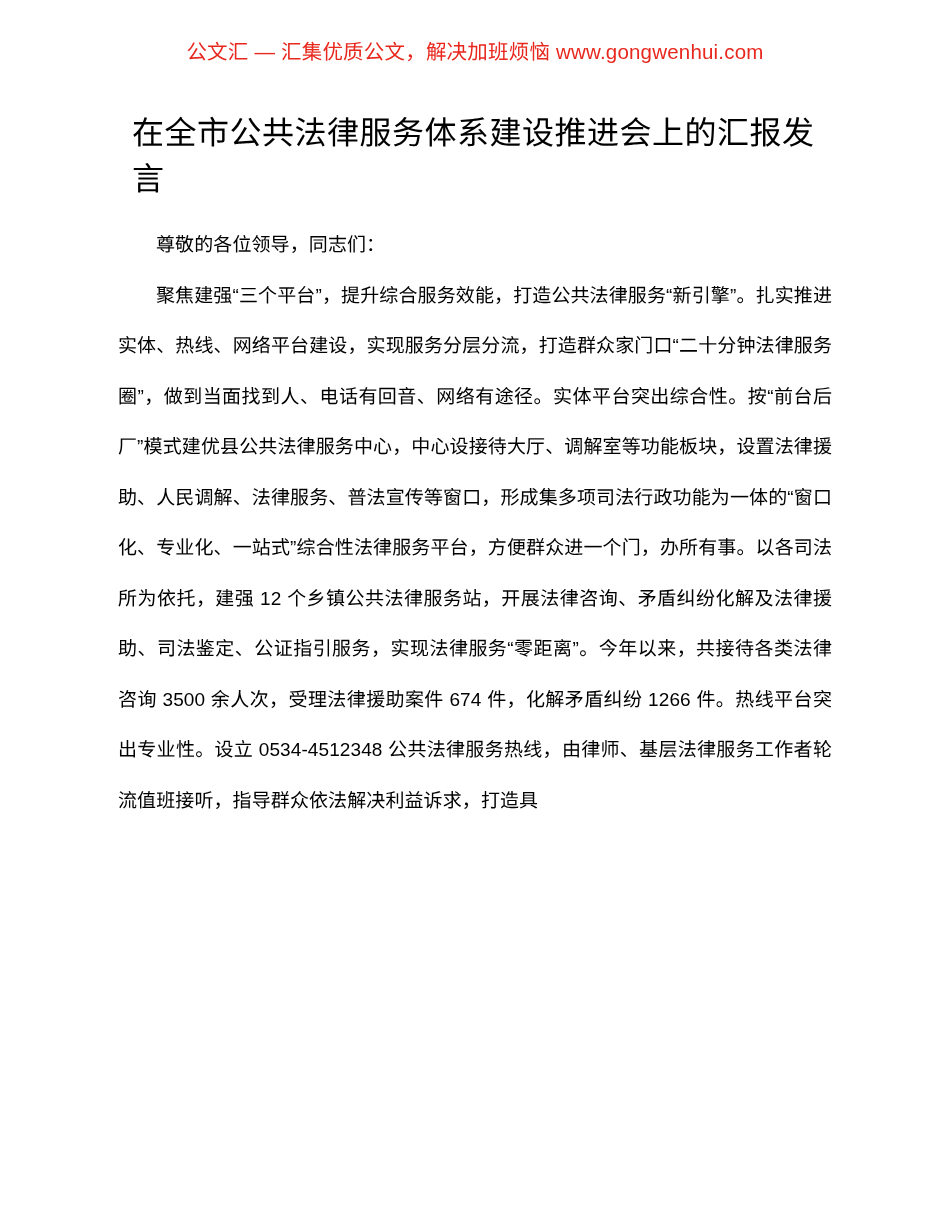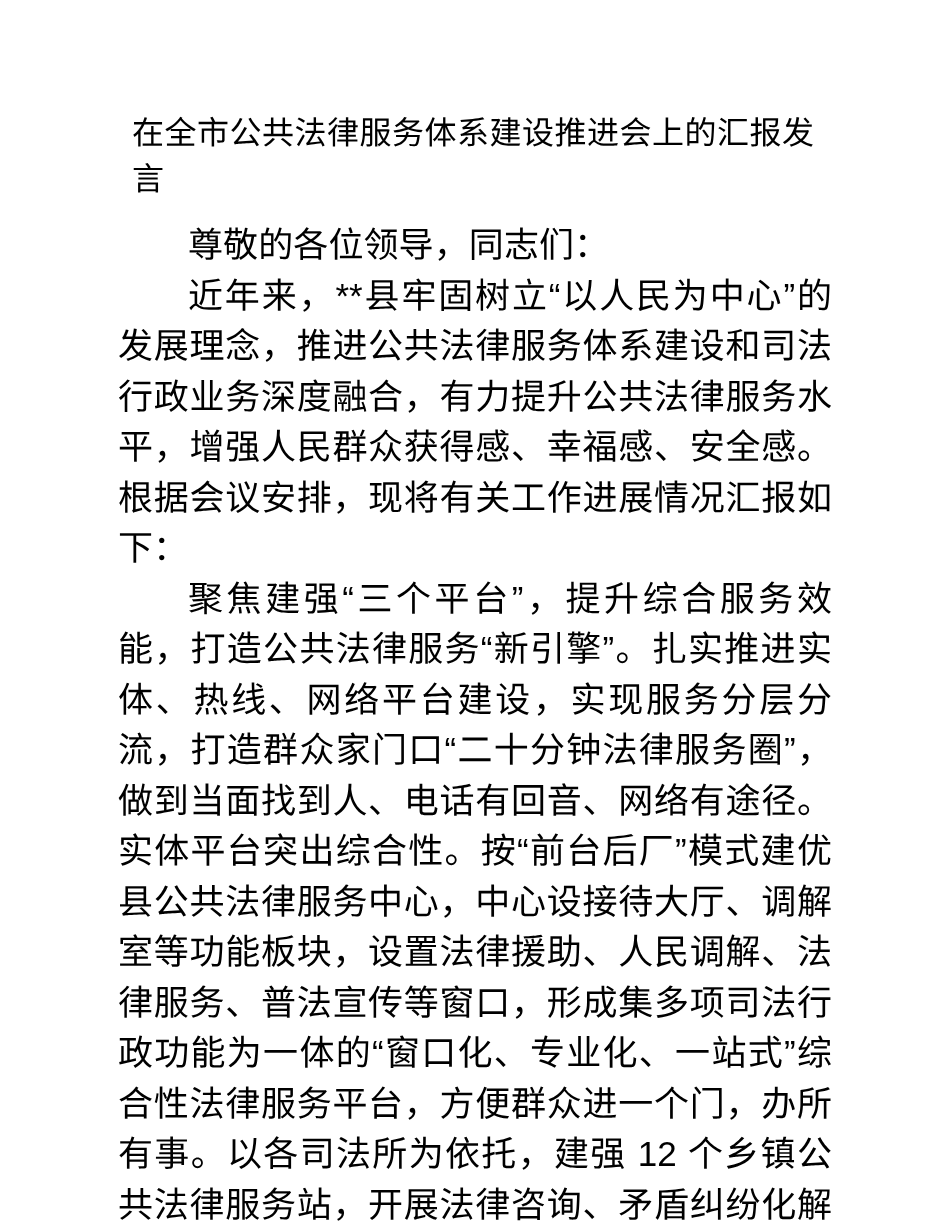--- a/index.html
+++ b/index.html
@@ -57,21 +57,21 @@
     font-size: 32px;
     line-height: 46px;
     font-weight: 400;
     margin: 0 0 0 0;
     padding: 6px 14px 0 14px;
     letter-spacing: 0.5px;
     color: #000;
   }
 
   .para {
-    font-size: 35px;
+    font-size: 19px;
     line-height: 50.5px;
     text-align: justify;
     text-justify: inter-ideograph;
     text-align-last: left;
     margin: 0;
     padding: 0;
     text-indent: 2em;
     letter-spacing: 0.1px;
     color: #000;
     word-break: break-all;
@@ -81,26 +81,28 @@
   }
   .para.body-para {
     margin-top: 0;
   }
 </style>
 </head>
 <body>
 
 <div class="page">
 
+  <div class="watermark-bar">
+    <div class="watermark-text">公文汇 — 汇集优质公文，解决加班烦恼 www.gongwenhui.com</div>
+  </div>
 
   <div class="doc">
 
     <h1 class="doc-title">在全市公共法律服务体系建设推进会上的汇报发言</h1>
 
     <p class="para salutation">尊敬的各位领导，同志们：</p>
 
-    <p class="para body-para">近年来，**县牢固树立“以人民为中心”的发展理念，推进公共法律服务体系建设和司法行政业务深度融合，有力提升公共法律服务水平，增强人民群众获得感、幸福感、安全感。根据会议安排，现将有关工作进展情况汇报如下：</p>
 
     <p class="para body-para">聚焦建强“三个平台”，提升综合服务效能，打造公共法律服务“新引擎”。扎实推进实体、热线、网络平台建设，实现服务分层分流，打造群众家门口“二十分钟法律服务圈”，做到当面找到人、电话有回音、网络有途径。实体平台突出综合性。按“前台后厂”模式建优县公共法律服务中心，中心设接待大厅、调解室等功能板块，设置法律援助、人民调解、法律服务、普法宣传等窗口，形成集多项司法行政功能为一体的“窗口化、专业化、一站式”综合性法律服务平台，方便群众进一个门，办所有事。以各司法所为依托，建强 12 个乡镇公共法律服务站，开展法律咨询、矛盾纠纷化解及法律援助、司法鉴定、公证指引服务，实现法律服务“零距离”。今年以来，共接待各类法律咨询 3500 余人次，受理法律援助案件 674 件，化解矛盾纠纷 1266 件。热线平台突出专业性。设立 0534-4512348 公共法律服务热线，由律师、基层法律服务工作者轮流值班接听，指导群众依法解决利益诉求，打造具</p>
 
   </div>
 
 </div>
 
 </body></html>

